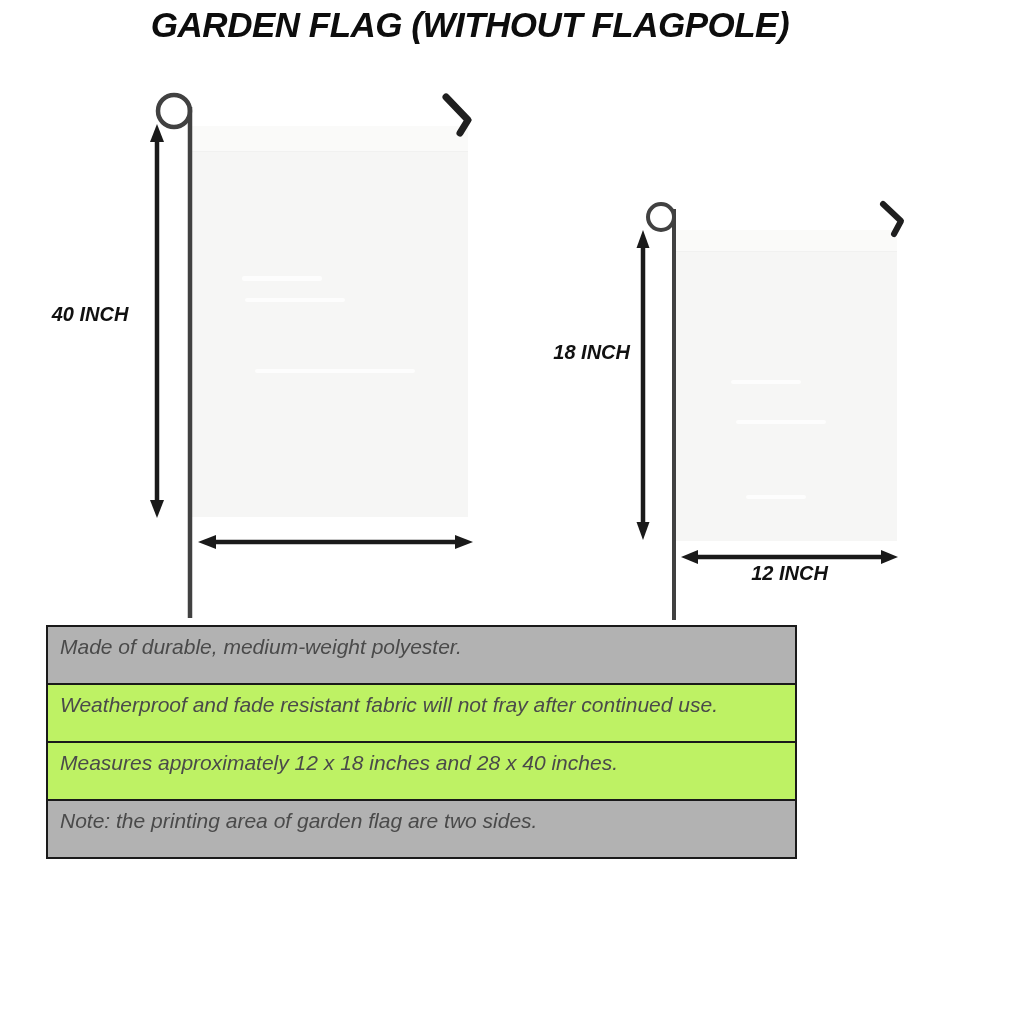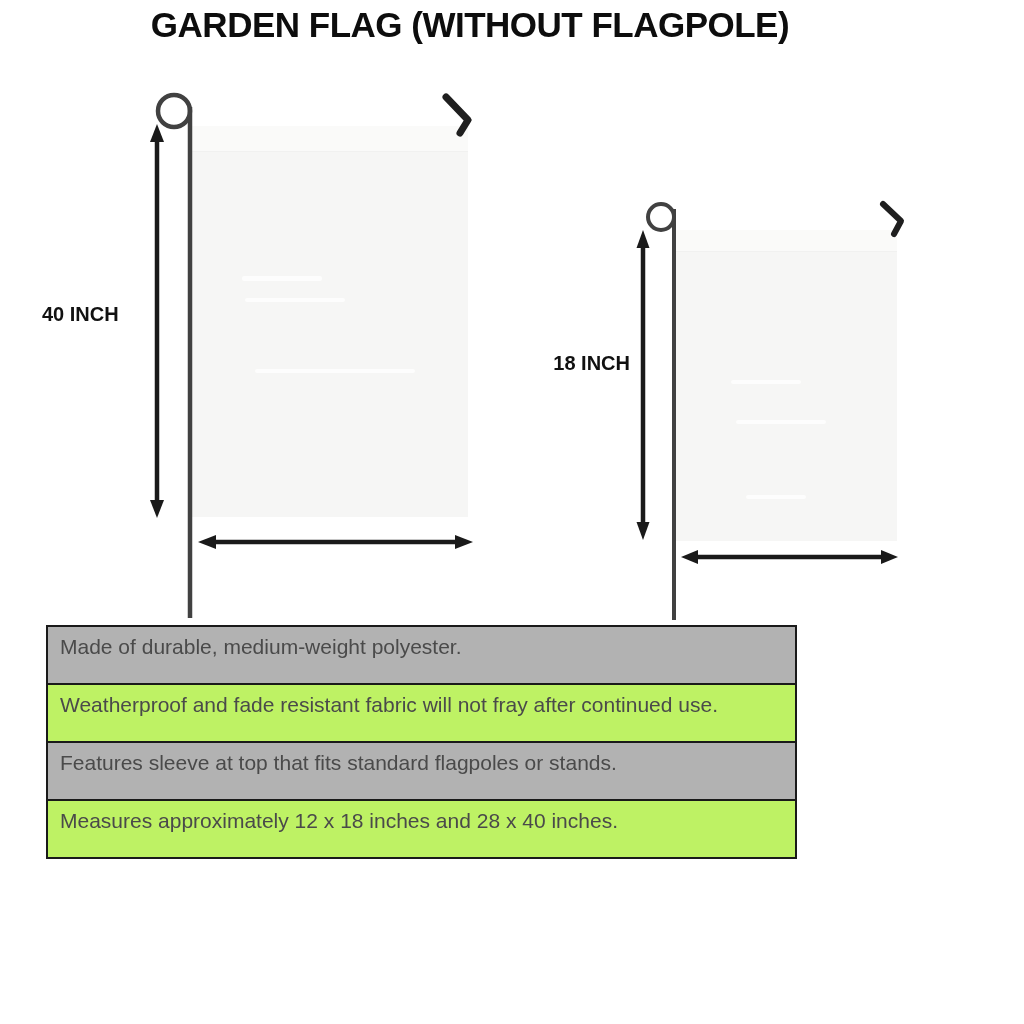--- a/index.html
+++ b/index.html
@@ -7,20 +7,21 @@
   body {
     background: #ffffff;
     font-family: "Liberation Sans", sans-serif;
   }
   .canvas {
     position: relative;
     width: 940px;
     height: 1024px;
     background: #ffffff;
     overflow: hidden;
+    font-style: italic;
   }
 
   
   .title-block {
     position: absolute;
     left: 0; top: 6px;
     width: 100%;
     text-align: center;
     color: #0d0d0d;
   }
@@ -61,23 +62,23 @@
     pointer-events: none;
   }
 
   
   .dim-label {
     position: absolute;
     font-size: 20px;
     font-weight: bold;
     color: #111111;
   }
-  .dim-40 { left: 42px;  top: 303px; width: 120px; text-align: left; }
+  .dim-40 { left: 30px;  top: 303px; width: 120px; text-align: center; }
   .dim-28 { left: 198px; top: 547px; width: 275px; text-align: center; }
-  .dim-18 { left: 518px; top: 352px; width: 112px; text-align: right; }
+  .dim-18 { left: 518px; top: 341px; width: 112px; text-align: right; }
   .dim-12 { left: 681px; top: 562px; width: 217px; text-align: center; }
 
   
   .features {
     position: absolute;
     left: 2px; top: 625px;
     width: 795px;
     padding-left: 44px;
   }
   .feature-row {
@@ -148,21 +149,22 @@
 
     <g>
       <line x1="696" y1="557" x2="883" y2="557" stroke="#1a1a1a" stroke-width="4.5"></line>
       <polygon points="681,557 698,550 698,564" fill="#1a1a1a"></polygon>
       <polygon points="898,557 881,550 881,564" fill="#1a1a1a"></polygon>
     </g>
   </svg>
 
   <div class="dim-label dim-40">40 INCH</div>
   <div class="dim-label dim-18">18 INCH</div>
+  <div class="dim-label dim-12">12 INCH</div>
 
   <div class="features">
     <div class="feature-row shaded">Made of durable, medium-weight polyester.</div>
     <div class="feature-row plain">Weatherproof and fade resistant fabric will not fray after continued use.</div>
-    <div class="feature-row shaded">Features sleeve at top that fits standard flagpoles or stands.</div>
     <div class="feature-row plain">Measures approximately 12 x 18 inches and 28 x 40 inches.</div>
+    <div class="feature-row shaded">Note: the printing area of garden flag are two sides.</div>
   </div>
 
 </div>
 
 </body></html>

